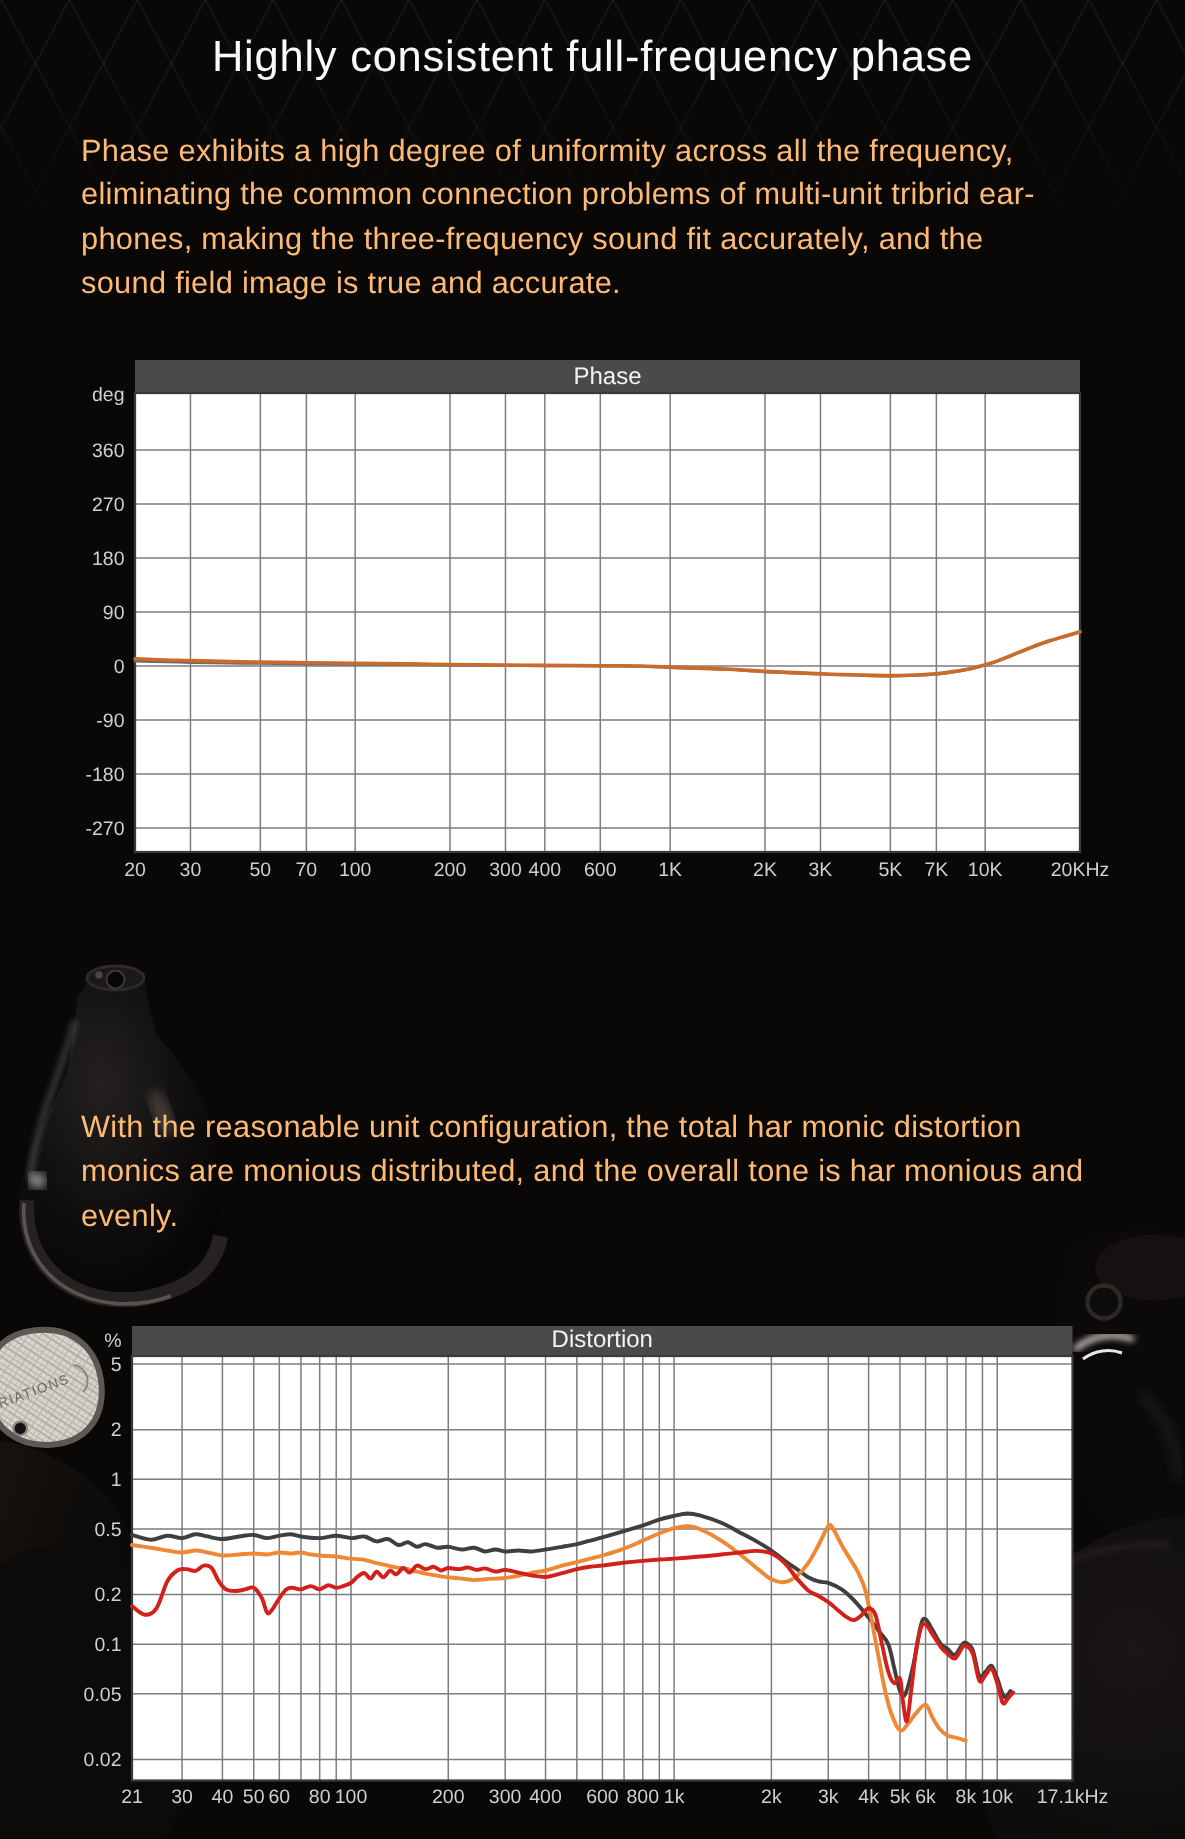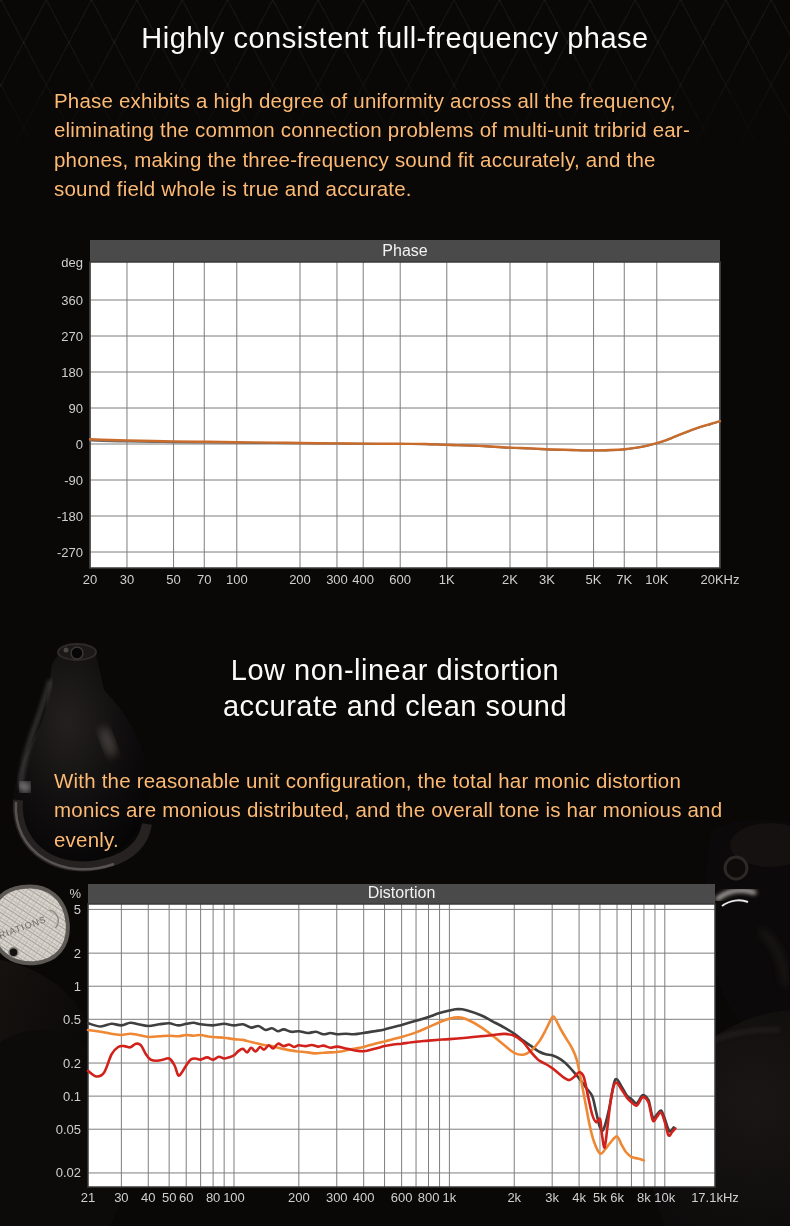--- a/index.html
+++ b/index.html
@@ -12,21 +12,21 @@
     -webkit-mask-image:linear-gradient(180deg,#000 25%,transparent 100%);
     mask-image:linear-gradient(180deg,#000 25%,transparent 100%);}
   .decor{position:absolute;left:0;top:0;z-index:0;pointer-events:none;}
   .h{position:absolute;left:0;width:790px;text-align:center;color:#fafafa;
      font-weight:400;letter-spacing:0.5px;z-index:2;}
   .h1{top:22px;font-size:29px;}
   .h2{top:652px;font-size:29px;line-height:36px;}
   .para{position:absolute;left:54px;width:670px;color:#fdba74;font-size:20.5px;
         line-height:29.4px;z-index:2;letter-spacing:0.2px;}
   .p1{top:86px;}
-  .p2{top:737px;margin-top:29px;}
+  .p2{top:737px;}
   .chart{position:absolute;z-index:2;}
   .chart text{font-family:"Liberation Sans",sans-serif;}
 </style>
 </head>
 <body>
 
 <div class="page">
 
   <div class="chevrons"></div>
 
@@ -97,21 +97,21 @@
       <path d="M676,1065 C700,1040 740,1028 780,1030" stroke="#38322e" stroke-width="2.5" fill="none" opacity="0.7" filter="url(#blur2)"></path>
     </g>
   </svg>
 
   <div class="h h1">Highly consistent full-frequency phase</div>
 
   <div class="para p1">
     <div>Phase exhibits a high degree of uniformity across all the frequency,</div>
     <div>eliminating the common connection problems of multi-unit tribrid ear-</div>
     <div>phones, making the three-frequency sound fit accurately, and the</div>
-    <div>sound field whole is true and accurate.</div>
+    <div>sound field image is true and accurate.</div>
   </div>
 
   <svg id="chart-phase" class="chart" style="left:40px;top:238px" width="750" height="352">
       <rect x="50" y="2" width="630" height="22" fill="#4a4a4a"></rect>
       <text x="365" y="18" text-anchor="middle" fill="#f2f2f2" font-size="16">Phase</text>
       <rect x="50" y="24" width="630" height="306" fill="#ffffff"></rect>
       <g stroke="#7d7d7d" stroke-width="1">
         <line x1="50" y1="24" x2="50" y2="330"></line>
         <line x1="86.97916440169305" y1="24" x2="86.97916440169305" y2="330"></line>
         <line x1="133.56740182112787" y1="24" x2="133.56740182112787" y2="330"></line>
@@ -164,24 +164,20 @@
         <text x="406.78370091056394" y="346">1K</text>
         <text x="470" y="346">2K</text>
         <text x="506.979164401693" y="346">3K</text>
         <text x="553.5674018211278" y="346">5K</text>
         <text x="584.2542893135579" y="346">7K</text>
         <text x="616.7837009105639" y="346">10K</text>
         <text x="680" y="346">20KHz</text>
       </g>
     </svg>
 
-  <div class="h h2">
-    <div>Low non-linear distortion</div>
-    <div>accurate and clean sound</div>
-  </div>
 
   <div class="para p2">
     <div>With the reasonable unit configuration, the total har monic distortion</div>
     <div>monics are monious distributed, and the overall tone is har monious and</div>
     <div>evenly.</div>
   </div>
 
   <svg id="chart-distortion" class="chart" style="left:40px;top:882px" width="750" height="344">
       <rect x="48" y="2" width="627" height="20" fill="#4a4a4a"></rect>
       <text x="361.5" y="16" text-anchor="middle" fill="#f2f2f2" font-size="16">Distortion</text>

